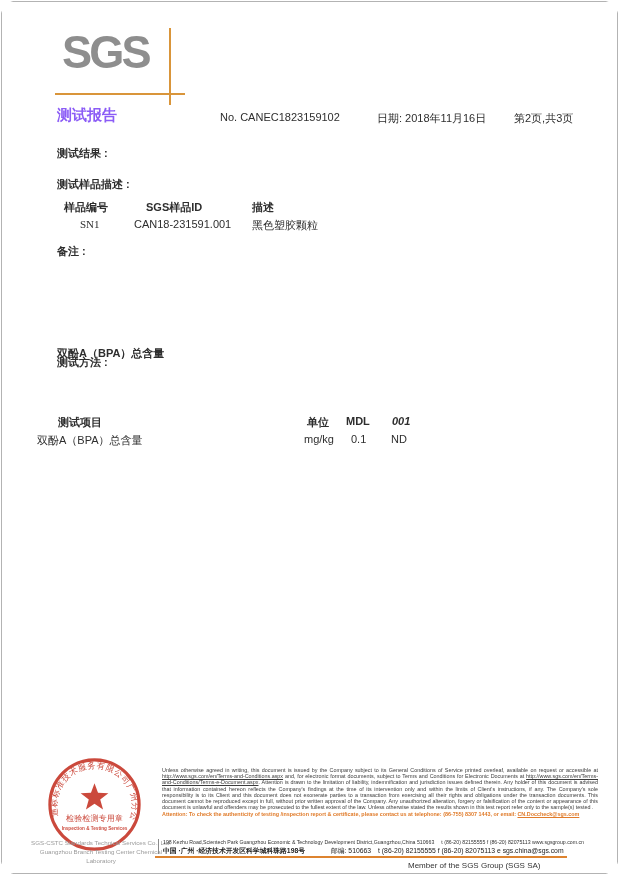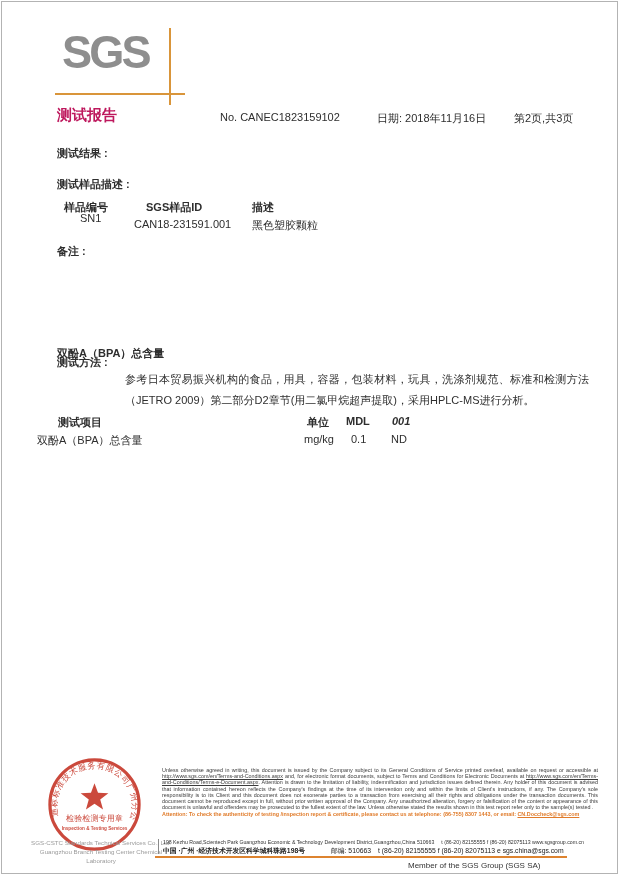--- a/index.html
+++ b/index.html
@@ -1,34 +1,35 @@
 <!DOCTYPE html>
 <html><head>
 <meta charset="utf-8">
 <style>
   html,body { margin:0; padding:0; background:#ffffff; }
   .page {
     position:relative; width:619px; height:875px; background:#fff;
     font-family:"Liberation Sans","DejaVu Sans",sans-serif; color:#2e2e2e;
     overflow:hidden;
+    border-radius:19px;
   }
   .frame { position:absolute; left:1px; top:1px; right:1px; bottom:1px;
     border:1px solid #b3b3b3; pointer-events:none; }
   .abs { position:absolute; }
   .b { font-weight:bold; }
   .u { text-underline-offset:2px; }
   .fs11 { font-size:11px; }
 
   
   .logo-text { position:absolute; left:62px; top:24px; font-size:47px; font-weight:bold;
     color:#8e8e8e; letter-spacing:-3px; transform:scaleX(0.96); transform-origin:left; }
   .logo-hline { position:absolute; left:55px; top:93px; width:130px; height:2px; background:#d9953a; }
   .logo-vline { position:absolute; left:169px; top:28px; width:2px; height:77px; background:#d9953a; }
 
-  .report-title { position:absolute; left:57px; top:106px; font-size:15px; font-weight:bold; color:#be185d; }
+  .report-title { position:absolute; left:57px; top:106px; font-size:15px; font-weight:bold; color:#8b5cf6; }
 
   .method-text { position:absolute; left:125px; top:369px; width:464px; font-size:11px;
     line-height:21px; text-align:justify; }
 
   .notes { position:absolute; left:100px; top:261px; font-size:11px; line-height:18.7px; }
 
   
   .legal-wrap { position:absolute; left:162px; top:767px; width:436px; height:71px;
     overflow:hidden; font-size:5.4px; line-height:6.2px; color:#3c3c3c; text-align:justify; }
   .legal a, .legal .lnk { text-decoration:underline; color:#3c3c3c; }
@@ -61,29 +62,28 @@
   <div class="abs fs11" style="left:220px; top:111px;">No. CANEC1823159102</div>
   <div class="abs fs11" style="left:377px; top:111px;">日期: 2018年11月16日</div>
   <div class="abs fs11" style="left:514px; top:111px;">第2页,共3页</div>
 
   <div class="abs fs11 b" style="left:57px; top:146px;">测试结果 :</div>
   <div class="abs fs11 b u" style="left:57px; top:177px;">测试样品描述 :</div>
 
   <div class="abs fs11 b" style="left:64px; top:200px;">样品编号</div>
   <div class="abs fs11 b" style="left:146px; top:200px;">SGS样品ID</div>
   <div class="abs fs11 b" style="left:252px; top:200px;">描述</div>
-  <div class="abs fs11" style="left:80px; top:212px;">SN1</div>
+  <div class="abs fs11" style="left:80px; top:218px;font-family:Liberation Serif, serif;">SN1</div>
   <div class="abs fs11" style="left:134px; top:218px;">CAN18-231591.001</div>
   <div class="abs fs11" style="left:252px; top:218px;">黑色塑胶颗粒</div>
 
   <div class="abs fs11 b" style="left:57px; top:244px;">备注 :</div>
 
   <div class="abs fs11 b u" style="left:57px; top:346px;">双酚A（BPA）总含量</div>
   <div class="abs fs11 b" style="left:57px; top:355px;">测试方法 :</div>
-  <div class="method-text">参考日本贸易振兴机构的食品，用具，容器，包装材料，玩具，洗涤剂规范、标准和检测方法（JETRO 2009）第二部分D2章节(用二氯甲烷超声提取)，采用HPLC-MS进行分析。</div>
 
   <div class="abs fs11 b u" style="left:58px; top:415px;">测试项目</div>
   <div class="abs fs11 b u" style="left:307px; top:415px;">单位</div>
   <div class="abs fs11 b u" style="left:346px; top:415px;">MDL</div>
   <div class="abs fs11 b u" style="left:392px; top:415px; font-style:italic;">001</div>
   <div class="abs fs11" style="left:37px; top:433px;">双酚A（BPA）总含量</div>
   <div class="abs fs11" style="left:304px; top:433px;">mg/kg</div>
   <div class="abs fs11" style="left:351px; top:433px;">0.1</div>
   <div class="abs fs11" style="left:391px; top:433px;">ND</div>
 

